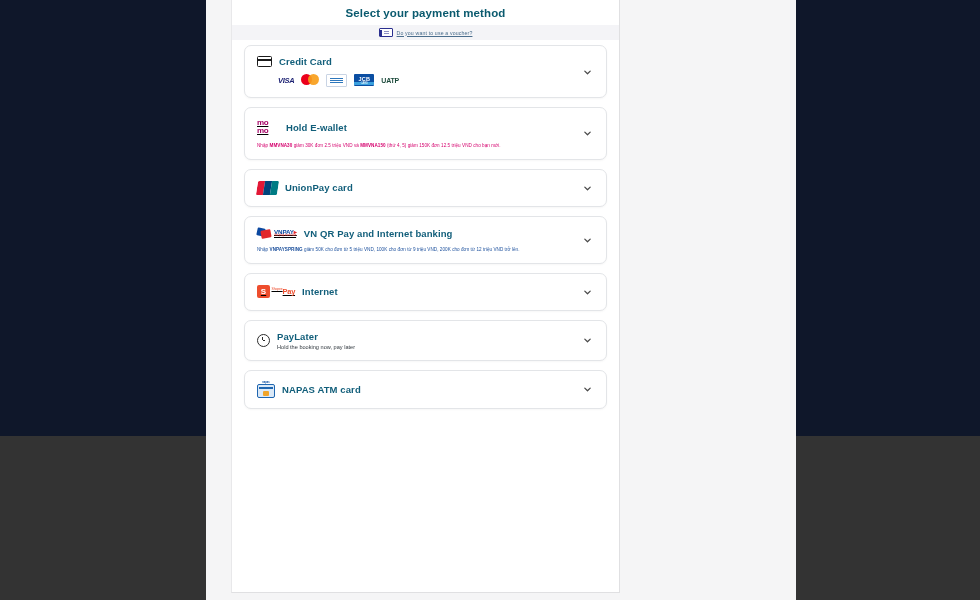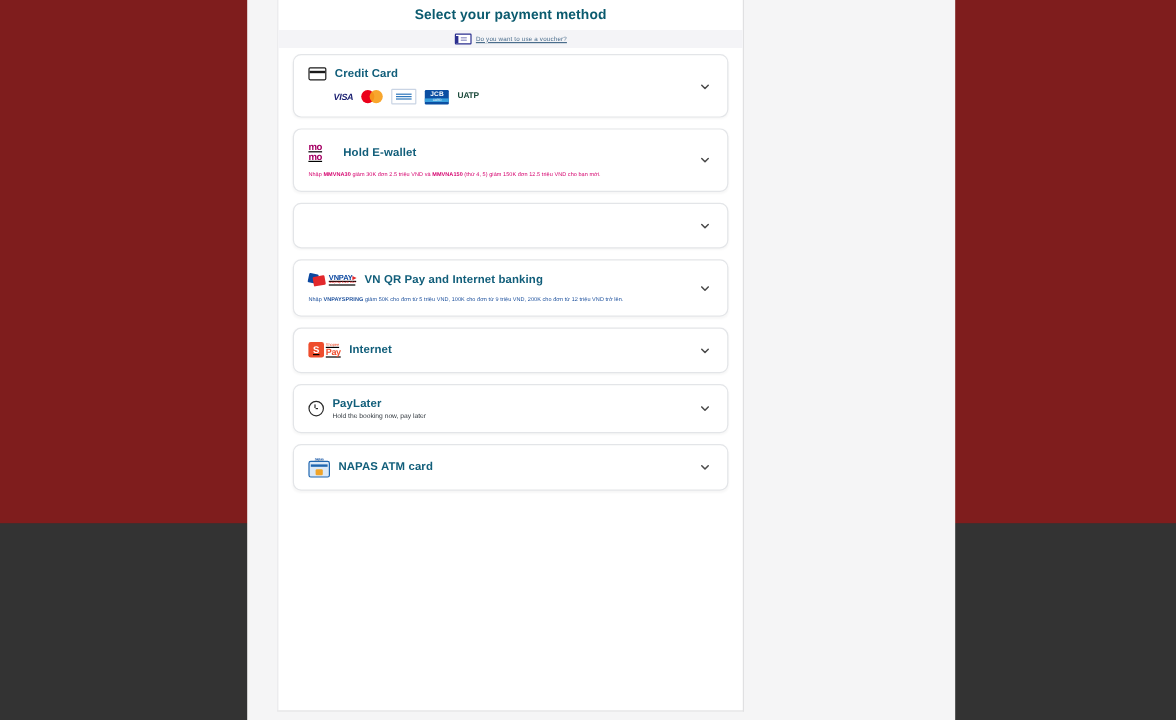--- a/index.html
+++ b/index.html
@@ -10,21 +10,21 @@
     width: 980px;
     height: 600px;
     overflow: hidden;
     background: #333333;
     font-family: "Liberation Sans", sans-serif;
   }
   .viewport {
     position: relative;
     width: 980px;
     height: 436px;
-    background: #7f1d1d;
+    background: #0f172a;
   }
   .browser-page {
     position: absolute;
     left: 206px;
     top: 0;
     width: 590px;
     height: 600px;
     background: #f5f5f6;
   }
   .content-panel {
@@ -178,21 +178,21 @@
 
   
   .cc-glyph {
     width: 13px; height: 9px; border: 1.3px solid #1b1b1b; border-radius: 1.5px;
     position: relative; background: #fff;
   }
   .cc-glyph::before {
     content: ""; position: absolute; left: -0.2px; right: -0.2px; top: 2px; height: 2px; background: #1b1b1b;
   }
 
-  .brand-row { display: flex; align-items: center; gap: 7px; margin-top: 7px; padding-left: 21px; }
+  .brand-row { display: flex; gap: 7px; margin-top: 7px; padding-left: 21px; }
   .brand { flex: none; display: flex; align-items: center; justify-content: center; }
   .brand-visa {
     font-size: 7.5px; font-weight: bold; font-style: italic; color: #1a1f71;
     letter-spacing: -0.3px;
   }
   .brand-mc { width: 18px; height: 11px; position: relative; }
   .brand-mc i {
     position: absolute; top: 0; width: 11px; height: 11px; border-radius: 50%; display: block;
   }
   .brand-mc i.l { left: 0; background: #eb001b; }
@@ -248,21 +248,21 @@
   .vnpay-txt b s { color: #e2282c; text-decoration: none; }
   .vnpay-txt em { font-style: normal; font-size: 2.6px; color: #e2282c; letter-spacing: -0.1px; }
 
   
   .logo-shopee { display: flex; align-items: center; gap: 1.5px; }
   .shopee-bag {
     width: 13px; height: 13px; background: #ee4d2d; border-radius: 2px;
     color: #fff; font-size: 8px; font-weight: bold; display: flex;
     align-items: center; justify-content: center; line-height: 1;
   }
-  .shopee-txt { display: flex; flex-direction: column; line-height: 1; }
+  .shopee-txt { display: flex; flex-direction: row; line-height: 1; }
   .shopee-txt em { font-style: normal; font-size: 3.4px; color: #ee4d2d; letter-spacing: -.1px; }
   .shopee-txt b { font-size: 7.5px; font-weight: bold; color: #ee4d2d; letter-spacing: -.3px; margin-top: .5px; }
 
   
   .logo-napas {
     width: 18px; height: 17px; display: flex; flex-direction: column; align-items: center;
   }
   .napas-top { font-size: 2.6px; color: #0b4ea2; font-weight: bold; line-height: 3px; }
   .napas-card {
     width: 16px; height: 13px; border: 1.4px solid #1f66b0; border-radius: 2px;
@@ -349,20 +349,30 @@
           </div>
           <div class="promo-text"><span>Nhập </span><b>MMVNA30</b><span> giảm 30K đơn 2.5 triệu VND và </span><b>MMVNA150</b><span> (thứ 4, 5) giảm 150K đơn 12.5 triệu VND cho bạn mới.</span></div>
           <span class="chevron">
             <svg width="9" height="9" viewBox="0 0 10 10">
                 <path d="M2 4 L5 7 L8 4" fill="none" stroke="#4a4a4a" stroke-width="1.4" stroke-linecap="round" stroke-linejoin="round"></path>
               </svg>
           </span>
         </div>
 
         <div class="method-card">
+          <div class="method-row">
+            <span class="logo-box">
+              <span class="logo-unionpay">
+                  <i class="a"></i>
+                  <i class="b"></i>
+                  <i class="c"></i>
+                </span>
+            </span>
+            <span class="method-label">UnionPay card</span>
+          </div>
           <span class="chevron">
             <svg width="9" height="9" viewBox="0 0 10 10">
                 <path d="M2 4 L5 7 L8 4" fill="none" stroke="#4a4a4a" stroke-width="1.4" stroke-linecap="round" stroke-linejoin="round"></path>
               </svg>
           </span>
         </div>
 
         <div class="method-card">
           <div class="method-row">
             <span class="logo-box">

